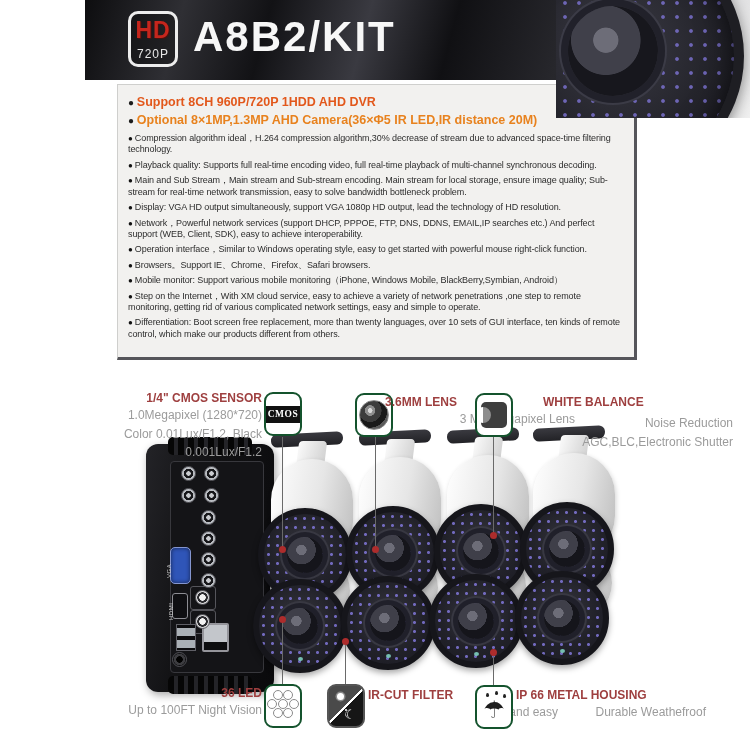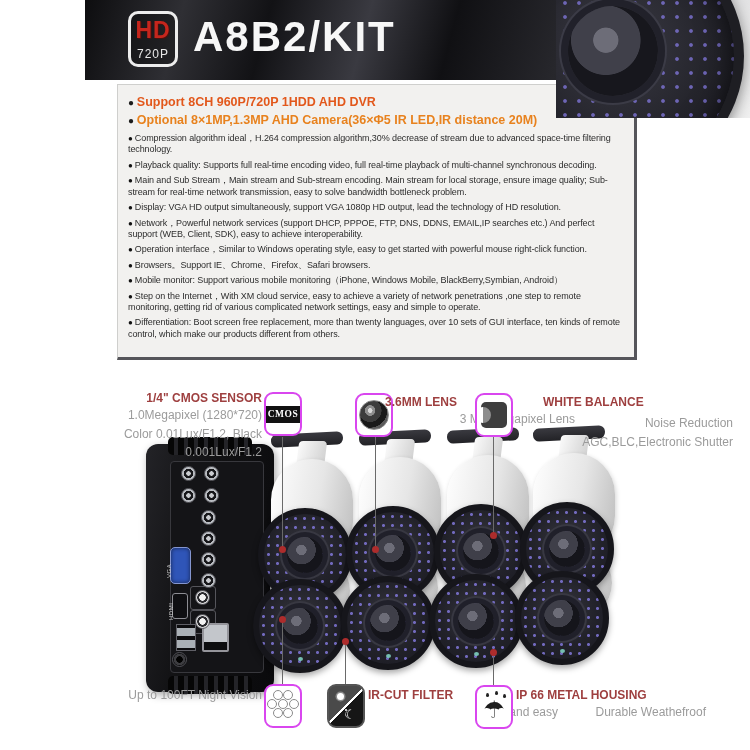--- a/index.html
+++ b/index.html
@@ -39,21 +39,21 @@
   .hl::before{content:"● ";color:#1c1c1c;font-size:10px;}
   ul.feats{list-style:none;margin:6px 0 0;padding:0;}
   .feats li{font-size:9px;color:#2d2d2d;line-height:1.27;margin:0 0 4px;letter-spacing:-0.1px;}
   .feats li::before{content:"● ";color:#111;font-size:8px;}
 
   
   .co-title{font-size:12px;font-weight:bold;color:#9e3f3f;line-height:1.25;}
   .co-sub{font-size:12px;color:#9b9b9b;line-height:1.55;text-align:right;}
   .co-right{position:absolute;text-align:right;z-index:5;width:190px;}
   .co-left{position:absolute;text-align:left;z-index:5;width:190px;}
-  .ibox{position:absolute;width:38px;height:44px;border:2px solid #d946ef;border-radius:9px;background:#fff;
+  .ibox{position:absolute;width:38px;height:44px;border:2px solid #14532d;border-radius:9px;background:#fff;
     z-index:5;display:flex;align-items:center;justify-content:center;box-sizing:border-box;overflow:hidden;}
 
   .cmos-band{width:120%;height:17px;background:#111;color:#fff;display:flex;align-items:center;justify-content:center;
     font-family:"Liberation Serif",serif;font-weight:bold;font-size:9.5px;letter-spacing:.5px;}
   .lens-glyph{width:28px;height:28px;border-radius:50%;border:1px solid #8a8a8a;
     background:radial-gradient(circle at 36% 34%,#d8d8d8 0 9%,#8e8e8e 10% 20%,#3c3c3c 21% 44%,#191919 45% 66%,#5a5a5a 67% 76%,#262626 77% 100%);}
   .wb-sq{width:26px;height:26px;border-radius:5px;background:#3e3e3e;display:flex;align-items:center;}
   .wb-circ{width:16px;height:16px;border-radius:50%;margin-left:-6px;background:linear-gradient(90deg,#ffffff 0 50%,#8d8d8d 50% 100%);}
   .led-cluster{position:relative;width:32px;height:32px;}
   .led-cluster i{position:absolute;width:10px;height:10px;border:1.4px solid #8a8a8a;border-radius:50%;background:#fff;box-sizing:border-box;}
@@ -173,20 +173,21 @@
         <div class="wb-circ"></div>
       </div>
   </div>
   <div class="co-left" style="left:543px;top:395px;">
     <div class="co-title">WHITE BALANCE</div>
     <div class="co-sub" style="margin-top:4px;">Noise Reduction</div>
     <div class="co-sub">AGC,BLC,Electronic Shutter</div>
   </div>
 
   <div class="co-right" style="right:488px;top:686px;">
+    <div class="co-title">36 LED</div>
     <div class="co-sub">Up to 100FT Night Vision</div>
   </div>
   <div class="ibox" style="left:264px;top:684px;">
     <div class="led-cluster">
         <i></i>
         <i></i>
         <i></i>
         <i></i>
         <i></i>
         <i></i>

